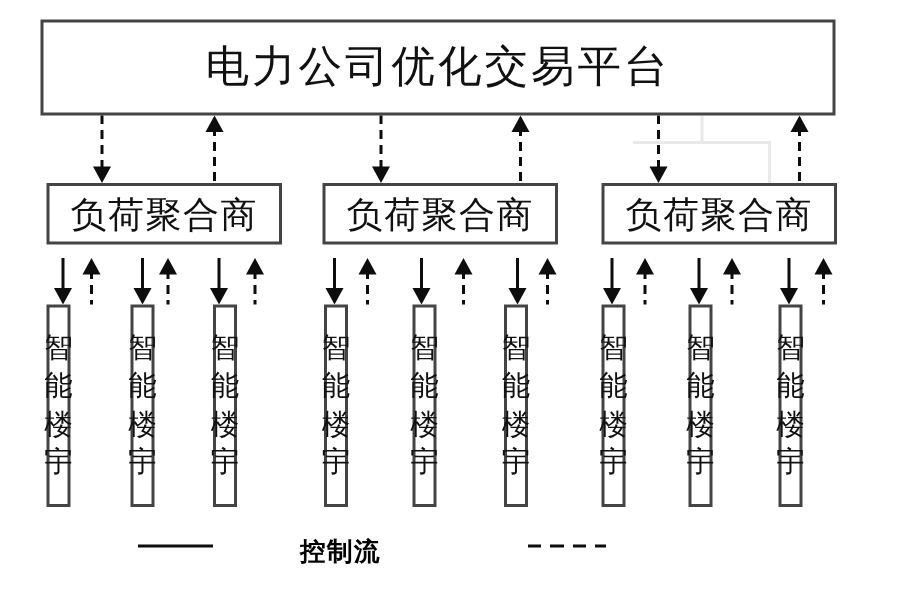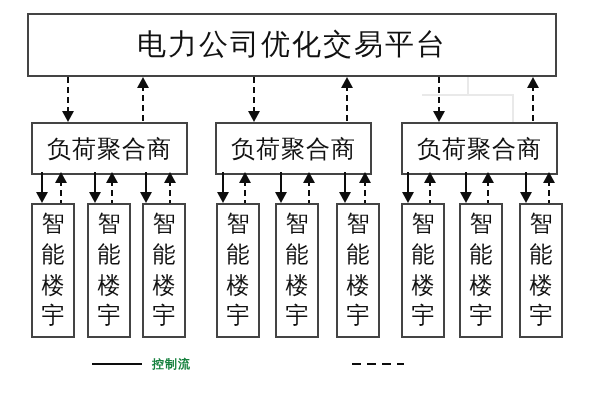--- a/index.html
+++ b/index.html
@@ -5,22 +5,22 @@
   html,body{margin:0;padding:0;background:#ffffff;}
   .canvas{
     position:relative;width:600px;height:400px;background:#ffffff;overflow:hidden;
     font-family:"Liberation Serif","DejaVu Serif",serif;color:#111;
   }
   .box{
     position:absolute;background:#ffffff;border:2px solid #444;box-sizing:border-box;
     display:flex;align-items:center;justify-content:center;
   }
   .top-box{left:27px;top:13px;width:530px;height:64px;font-size:29px;letter-spacing:2px;}
-  .agg{top:122px;width:157px;height:53px;font-size:24px;letter-spacing:1px;}
-  .bld{top:203px;width:44px;height:135px;font-size:23px;}
+  .agg{top:122px;width:157px;height:41px;font-size:24px;letter-spacing:1px;}
+  .bld{top:203px;width:16px;height:135px;font-size:19px;}
   .vtext{display:inline-block;width:1.2em;line-height:1.33;word-break:break-all;text-align:center;}
 
   
   .arrow{position:absolute;width:14px;margin-left:-7px;}
   .zone-top{top:77px;height:45px;}
   .zone-mid{top:172px;height:31px;}
   .shaft{position:absolute;left:50%;margin-left:-1px;width:2px;top:0;bottom:0;}
   .arrow.down .shaft{bottom:8px;}
   .arrow.up .shaft{top:8px;}
   .solid .shaft{background:#0d0d0d;}
@@ -29,21 +29,21 @@
         border-left:6px solid transparent;border-right:6px solid transparent;}
   .down .head{bottom:0;border-top:11px solid #0d0d0d;}
   .up .head{top:0;border-bottom:11px solid #0d0d0d;}
 
   
   .legend-line{position:absolute;top:363px;height:2px;}
   .legend-line.l-solid{left:92px;width:50px;background:#0d0d0d;}
   .legend-line.l-dashed{left:352px;width:52px;
     background:repeating-linear-gradient(to right,#0d0d0d 0,#0d0d0d 9px,transparent 9px,transparent 15px);}
   .legend-label{position:absolute;top:356px;font-family:"Liberation Sans","DejaVu Sans",sans-serif;
-    font-weight:bold;font-size:12px;letter-spacing:1px;color:#15803d;}
+    font-weight:bold;font-size:17px;letter-spacing:1px;color:#000000;margin-left:48px;}
   .legend-label.control{left:152px;}
   .legend-label.info{left:412px;top:358px;}
 
   
   .artifact{position:absolute;background:#e9e9e9;}
 </style>
 </head>
 <body>
 
 <div class="canvas">

